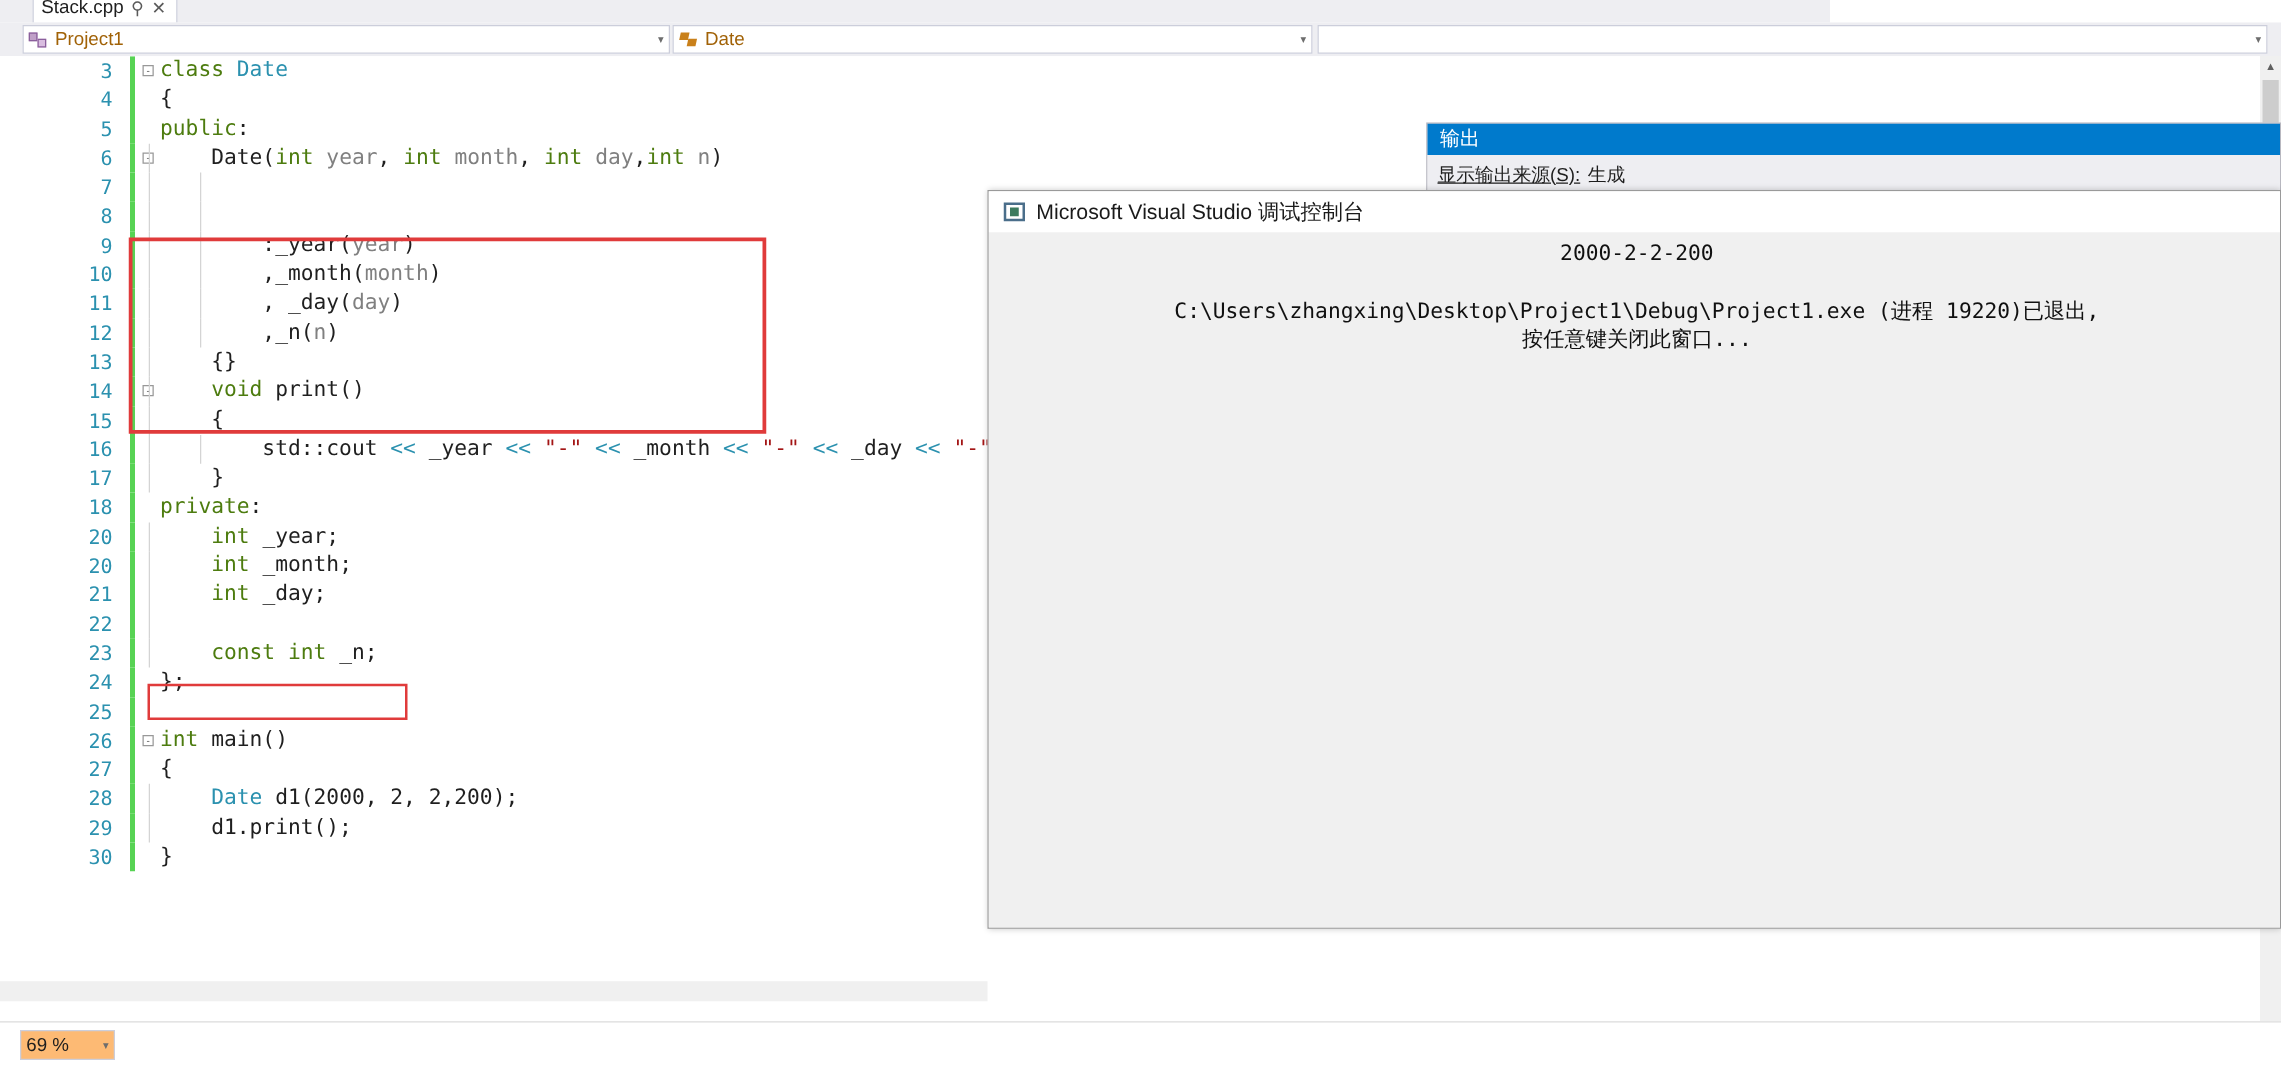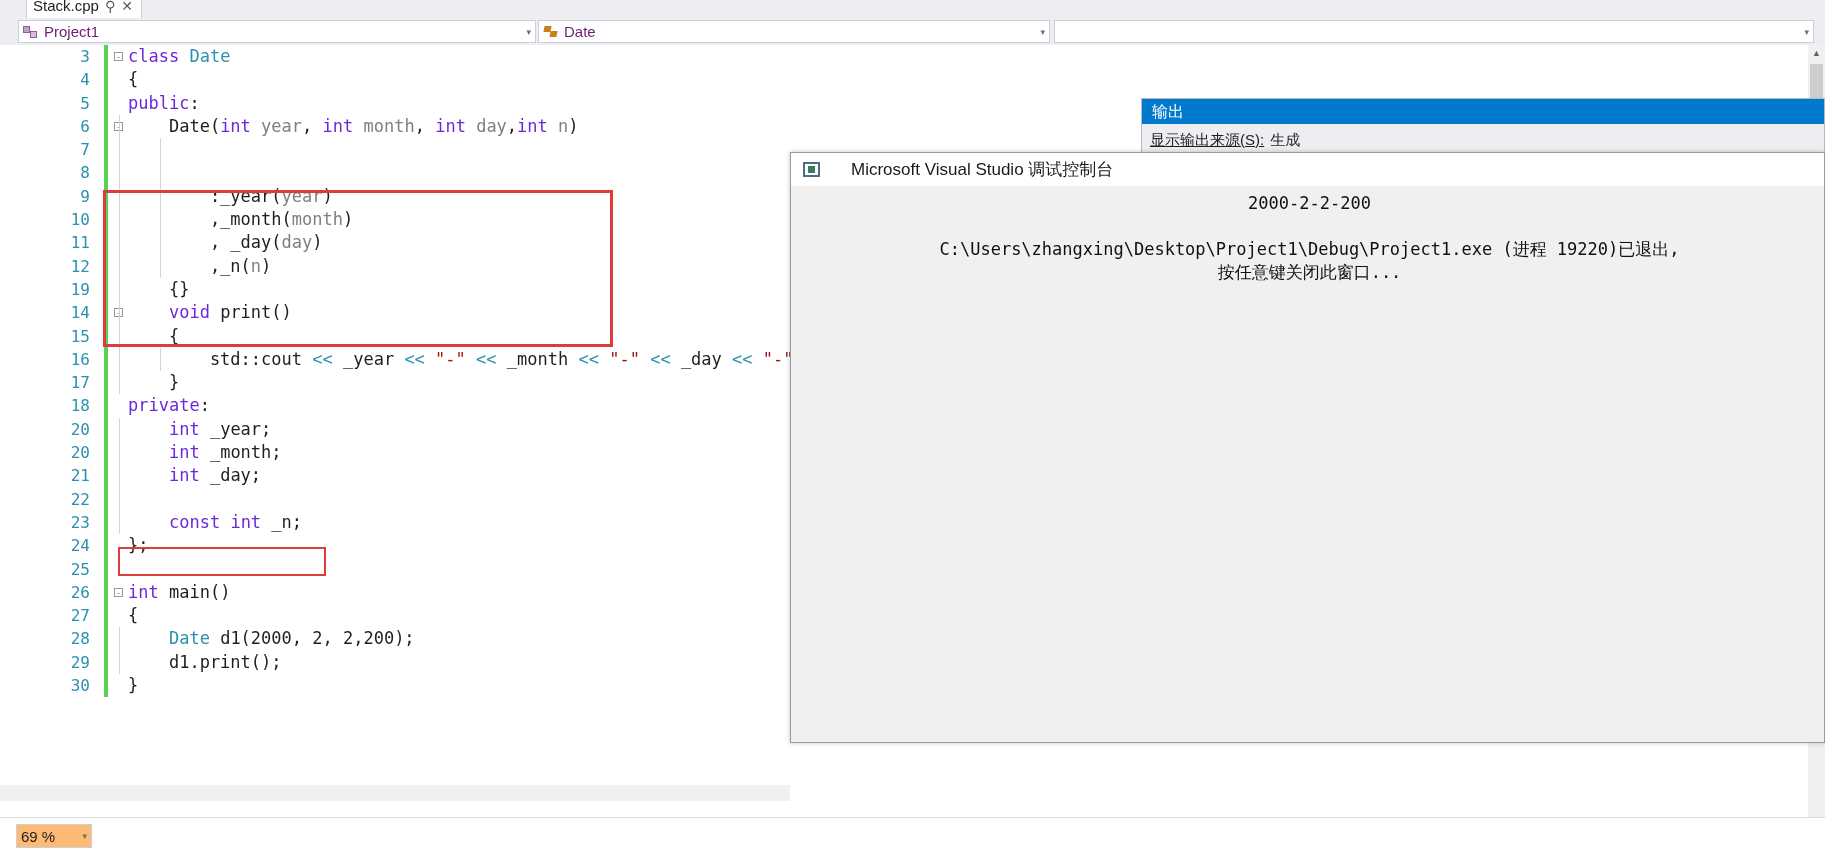--- a/index.html
+++ b/index.html
@@ -4,38 +4,38 @@
 <style>
   html,body{margin:0;padding:0;}
   body{
     width:1825px;height:862px;overflow:hidden;
     background:#ffffff;
     font-family:"Liberation Sans","DejaVu Sans",sans-serif;
     font-size:15px;color:#1e1e1e;
     position:relative;
   }
   
-  #tabstrip{position:absolute;left:0;top:0;width:1825px;height:18px;background:#eeeef2;}
+  #tabstrip{position:absolute;left:0;top:0;width:1464px;height:18px;background:#eeeef2;}
   #tab-active{
     position:absolute;left:26px;top:-8px;width:116px;height:26px;
     background:#ffffff;border:1px solid #cccedb;border-bottom:none;
     display:flex;align-items:center;gap:6px;padding:0 6px;box-sizing:border-box;
   }
   #tab-label{font-size:15px;color:#1e1e1e;white-space:nowrap;}
   .tab-gl{font-size:14px;color:#5a5a5a;line-height:1;}
   
   #navbar{position:absolute;left:0;top:18px;width:1825px;height:27px;background:#eeeef2;}
   .navcombo{
     position:absolute;top:2px;height:23px;background:#ffffff;border:1px solid #cccedb;
     box-sizing:border-box;display:flex;align-items:center;padding:0 4px;
   }
   #combo-project{left:18px;width:518px;}
   #combo-member{left:538px;width:512px;}
   #combo-third{left:1054px;width:760px;}
-  .combo-text{font-size:15px;color:#701a75;margin-left:6px;white-space:nowrap;}
+  .combo-text{font-size:15px;color:#a16207;margin-left:6px;white-space:nowrap;}
   .combo-arrow{margin-left:auto;font-size:9px;color:#6d6d6d;}
   .ic-proj{width:15px;height:15px;position:relative;flex:none;}
   .ic-proj i{position:absolute;display:block;}
   .ic-proj i:nth-child(1){left:0;top:2px;width:7px;height:7px;background:#c0a0c8;border:1px solid #8a5f9c;box-sizing:border-box;}
   .ic-proj i:nth-child(2){left:7px;top:7px;width:7px;height:7px;background:#d9bde0;border:1px solid #8a5f9c;box-sizing:border-box;}
   .ic-cls{width:15px;height:15px;position:relative;flex:none;}
   .ic-cls i{position:absolute;display:block;background:#c9801a;}
   .ic-cls i:nth-child(1){left:1px;top:2px;width:7px;height:6px;transform:skewX(-12deg);}
   .ic-cls i:nth-child(2){left:7px;top:7px;width:7px;height:6px;transform:skewX(-12deg);}
   
@@ -48,21 +48,21 @@
     font-family:"DejaVu Sans Mono","Liberation Mono",monospace;font-size:16px;color:#2b91af;
   }
   .chbar{position:absolute;left:86px;width:4px;height:23.3px;background:#57d354;}
   .glyph{position:absolute;left:96px;top:7px;width:9px;height:9px;border:1px solid #989898;
     background:#fff;box-sizing:border-box;font-size:8px;line-height:7px;text-align:center;color:#555;}
   .ctext{
     position:absolute;left:110px;
     font-family:"DejaVu Sans Mono","Liberation Mono",monospace;
     font-size:17px;color:#1f1f1f;letter-spacing:0px;
   }
-  .kw{color:#6d28d9;}
+  .kw{color:#4d7c0f;}
   .ty{color:#2b91af;}
   .pm{color:#808080;}
   .st{color:#a31515;}
   .op{color:#2b91af;}
   
   .guide{position:absolute;top:0;width:1px;height:23.3px;background:#d4d4d4;}
   
   #redbox1{position:absolute;left:103px;top:145px;width:510px;height:157px;
     border:3px solid #e03b3b;box-sizing:border-box;pointer-events:none;z-index:5;}
   #redbox2{position:absolute;left:118px;top:502px;width:208px;height:29px;
@@ -81,21 +81,21 @@
   #out-toolbar{position:absolute;left:0;top:25px;width:682px;height:32px;background:#eeeef2;
     display:flex;align-items:center;padding-left:8px;box-sizing:border-box;gap:6px;}
   #out-src-label{font-size:15px;color:#1e1e1e;text-decoration:underline;}
   #out-src-value{font-size:15px;color:#1e1e1e;}
   
   #console{position:absolute;left:790px;top:152px;width:1035px;height:591px;
     background:#f0f0f0;border:1px solid #9a9a9a;box-sizing:border-box;z-index:20;
     box-shadow:0 0 5px rgba(0,0,0,0.22);}
   #con-title{position:absolute;left:0;top:0;width:1033px;height:33px;background:#ffffff;
     display:flex;align-items:center;padding-left:12px;box-sizing:border-box;gap:9px;}
-  #con-title-text{font-size:17px;color:#1a1a1a;white-space:nowrap;margin-left:22px;}
+  #con-title-text{font-size:17px;color:#1a1a1a;white-space:nowrap;}
   .ic-con{width:17px;height:15px;background:#ffffff;border:2px solid #4a6e8a;
     box-sizing:border-box;position:relative;flex:none;}
   .ic-con::after{content:"";position:absolute;left:3px;top:2px;width:7px;height:7px;background:#3c7a5e;}
   #con-body{position:absolute;left:0;top:33px;width:1033px;height:556px;background:#f0f0f0;
     padding:6px 0 0 4px;box-sizing:border-box;text-align:center;}
   .conline{
     font-family:"DejaVu Sans Mono","Liberation Mono",monospace;
     font-size:17px;color:#101010;white-space:pre;line-height:23px;
   }
   .conblank{height:23px;}
@@ -147,21 +147,21 @@
       <div class="line"><span class="lnum">3</span><span class="chbar"></span><span class="glyph">-</span><span class="ctext"><span class="kw">class </span><span class="ty">Date</span></span></div>
       <div class="line"><span class="lnum">4</span><span class="chbar"></span><span class="ctext"><span>{</span></span></div>
       <div class="line"><span class="lnum">5</span><span class="chbar"></span><span class="ctext"><span class="kw">public</span><span>:</span></span></div>
       <div class="line"><span class="lnum">6</span><span class="chbar"></span><span class="glyph">-</span><span class="guide" style="left: 101px;"></span><span class="ctext"><span>    Date(</span><span class="kw">int</span><span> </span><span class="pm">year</span><span>, </span><span class="kw">int</span><span> </span><span class="pm">month</span><span>, </span><span class="kw">int</span><span> </span><span class="pm">day</span><span>,</span><span class="kw">int</span><span> </span><span class="pm">n</span><span>)</span></span></div>
       <div class="line"><span class="lnum">7</span><span class="chbar"></span><span class="guide" style="left: 101px;"></span><span class="guide" style="left: 141.88px;"></span><span class="ctext"></span></div>
       <div class="line"><span class="lnum">8</span><span class="chbar"></span><span class="guide" style="left: 101px;"></span><span class="guide" style="left: 141.88px;"></span><span class="ctext"></span></div>
       <div class="line"><span class="lnum">9</span><span class="chbar"></span><span class="guide" style="left: 101px;"></span><span class="guide" style="left: 141.88px;"></span><span class="ctext"><span>        :_year(</span><span class="pm">year</span><span>)</span></span></div>
       <div class="line"><span class="lnum">10</span><span class="chbar"></span><span class="guide" style="left: 101px;"></span><span class="guide" style="left: 141.88px;"></span><span class="ctext"><span>        ,_month(</span><span class="pm">month</span><span>)</span></span></div>
       <div class="line"><span class="lnum">11</span><span class="chbar"></span><span class="guide" style="left: 101px;"></span><span class="guide" style="left: 141.88px;"></span><span class="ctext"><span>        , _day(</span><span class="pm">day</span><span>)</span></span></div>
       <div class="line"><span class="lnum">12</span><span class="chbar"></span><span class="guide" style="left: 101px;"></span><span class="guide" style="left: 141.88px;"></span><span class="ctext"><span>        ,_n(</span><span class="pm">n</span><span>)</span></span></div>
-      <div class="line"><span class="lnum">19</span><span class="chbar"></span><span class="guide" style="left: 101px;"></span><span class="ctext"><span>    {}</span></span></div>
+      <div class="line"><span class="lnum">13</span><span class="chbar"></span><span class="guide" style="left: 101px;"></span><span class="ctext"><span>    {}</span></span></div>
       <div class="line"><span class="lnum">14</span><span class="chbar"></span><span class="glyph">-</span><span class="guide" style="left: 101px;"></span><span class="ctext"><span>    </span><span class="kw">void</span><span> print()</span></span></div>
       <div class="line"><span class="lnum">15</span><span class="chbar"></span><span class="guide" style="left: 101px;"></span><span class="ctext"><span>    {</span></span></div>
       <div class="line"><span class="lnum">16</span><span class="chbar"></span><span class="guide" style="left: 101px;"></span><span class="guide" style="left: 141.88px;"></span><span class="ctext"><span>        std::cout </span><span class="op">&lt;&lt;</span><span> _year </span><span class="op">&lt;&lt;</span><span> </span><span class="st">"-"</span><span> </span><span class="op">&lt;&lt;</span><span> _month </span><span class="op">&lt;&lt;</span><span> </span><span class="st">"-"</span><span> </span><span class="op">&lt;&lt;</span><span> _day </span><span class="op">&lt;&lt;</span><span> </span><span class="st">"-"</span></span></div>
       <div class="line"><span class="lnum">17</span><span class="chbar"></span><span class="guide" style="left: 101px;"></span><span class="ctext"><span>    }</span></span></div>
       <div class="line"><span class="lnum">18</span><span class="chbar"></span><span class="ctext"><span class="kw">private</span><span>:</span></span></div>
       <div class="line"><span class="lnum">20</span><span class="chbar"></span><span class="guide" style="left: 101px;"></span><span class="ctext"><span>    </span><span class="kw">int</span><span> _year;</span></span></div>
       <div class="line"><span class="lnum">20</span><span class="chbar"></span><span class="guide" style="left: 101px;"></span><span class="ctext"><span>    </span><span class="kw">int</span><span> _month;</span></span></div>
       <div class="line"><span class="lnum">21</span><span class="chbar"></span><span class="guide" style="left: 101px;"></span><span class="ctext"><span>    </span><span class="kw">int</span><span> _day;</span></span></div>
       <div class="line"><span class="lnum">22</span><span class="chbar"></span><span class="guide" style="left: 101px;"></span><span class="ctext"></span></div>
       <div class="line"><span class="lnum">23</span><span class="chbar"></span><span class="guide" style="left: 101px;"></span><span class="ctext"><span>    </span><span class="kw">const</span><span> </span><span class="kw">int</span><span> _n;</span></span></div>

